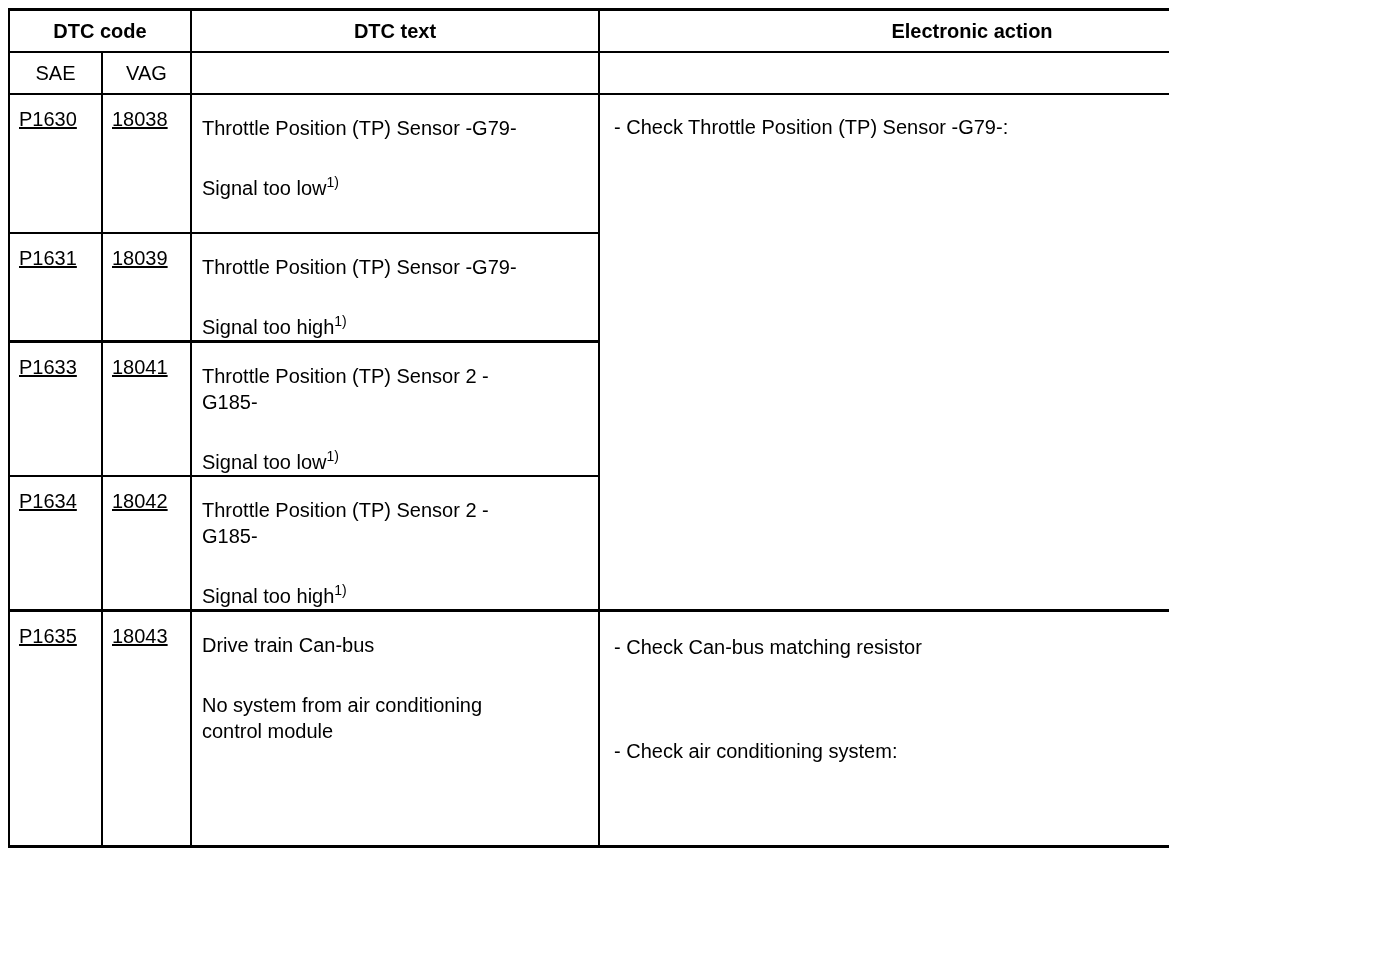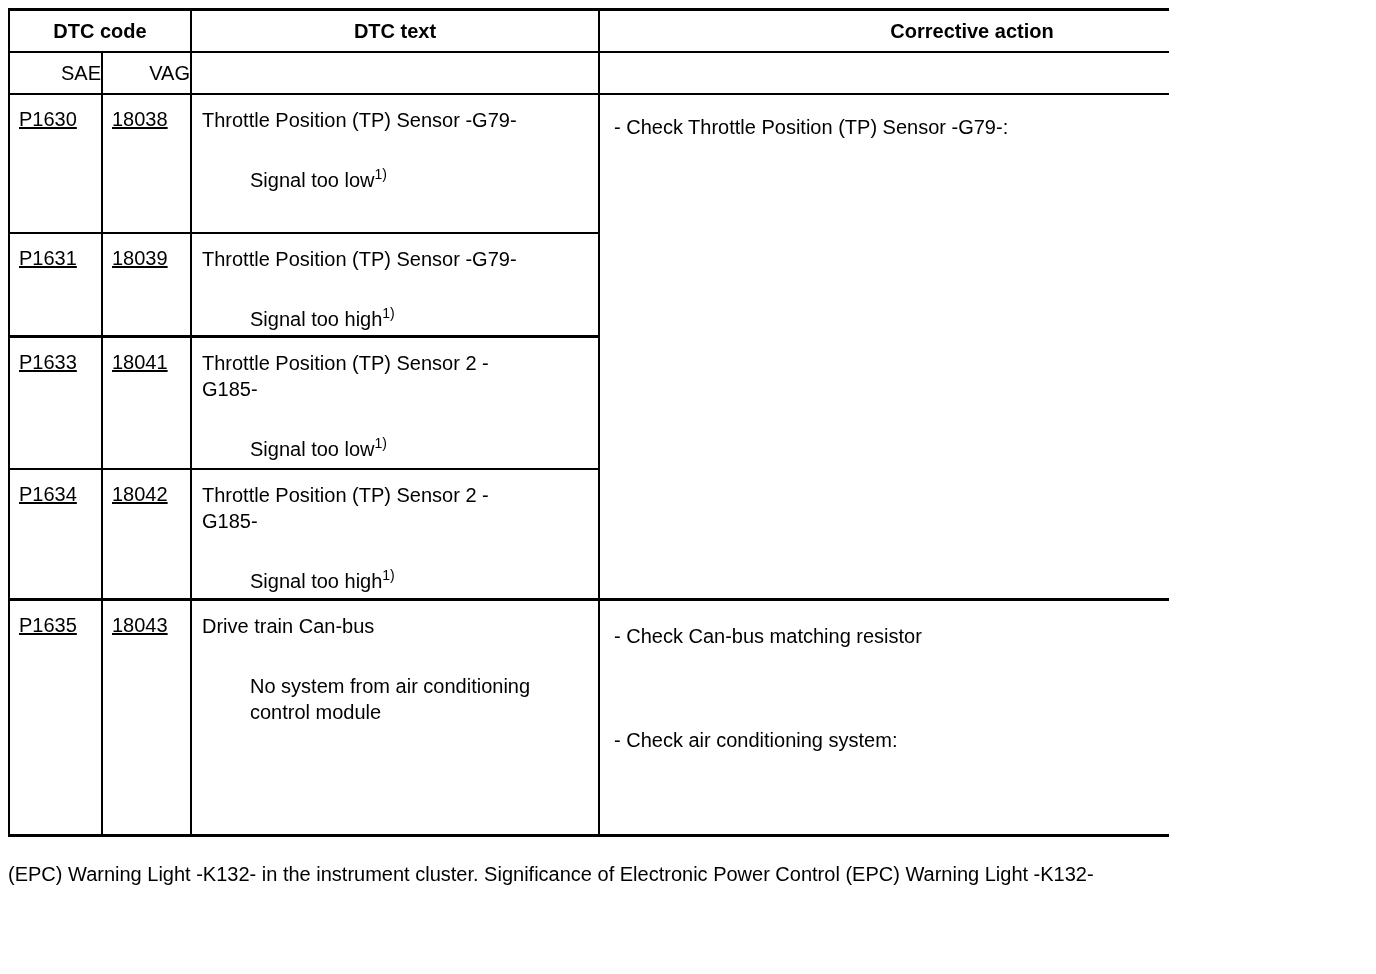--- a/index.html
+++ b/index.html
@@ -21,26 +21,26 @@
     border-collapse: collapse;
     table-layout: fixed;
     font-size: 20px;
     line-height: 26px;
     color: #000000;
   }
   table.dtc-table { border: 3px solid #000; border-left-width: 2px; border-right-width: 2px; }
   .dtc-table td { border: 2px solid #000; vertical-align: top; padding: 0; }
   tr.bold-top td { border-top-width: 3px; }
   .hdr-bold  { font-weight: bold; text-align: center; vertical-align: middle !important; }
-  .hdr-plain { font-weight: normal; text-align: right; vertical-align: middle !important; margin-left: 24px; }
+  .hdr-plain { font-weight: normal; text-align: center; vertical-align: middle !important; margin-left: 24px; }
   td.code { padding: 11px 4px 0 9px; text-decoration: underline; }
-  td.dtc  { padding: 12px 8px 0 10px; }
+  td.dtc  { padding: 20px 8px 0 10px; }
   td.act  { padding: 19px 12px 0 14px; }
   td.act2 { padding-top: 22px; }
-  .sym { margin-top: 34px; margin-left: 48px; }
+  .sym { margin-top: 34px; }
   .act-item-2 { margin-top: 78px; }
   sup.fn {
     font-size: 14px;
     line-height: 0;
     vertical-align: super;
   }
   .footnote {
     position: absolute;
     left: 8px;
     top: 860px;
@@ -60,21 +60,21 @@
       <col style="width:93px">
       <col style="width:89px">
       <col style="width:408px">
       <col style="width:746px">
     </colgroup>
 
     <tbody>
         <tr style="height:42px">
       <td colspan="2" class="hdr-bold">DTC code</td>
       <td class="hdr-bold">DTC text</td>
-      <td class="hdr-bold">Corrective action</td>
+      <td class="hdr-bold">Electronic action</td>
     </tr>
 
     <tr style="height:42px">
       <td class="hdr-plain">SAE</td>
       <td class="hdr-plain">VAG</td>
       <td></td>
       <td></td>
     </tr>
 
     <tr style="height:139px">
@@ -142,16 +142,15 @@
       </td>
       <td class="act act2">
         <div>- Check Can-bus matching resistor</div>
         <div class="act-item-2">- Check air conditioning system:</div>
       </td>
     </tr>
   </tbody>
     </table>
 
   <div class="footnote">
-    <div>(EPC) Warning Light -K132- in the instrument cluster. Significance of Electronic Power Control (EPC) Warning Light -K132-</div>
   </div>
 
 </div>
 
 </body></html>

